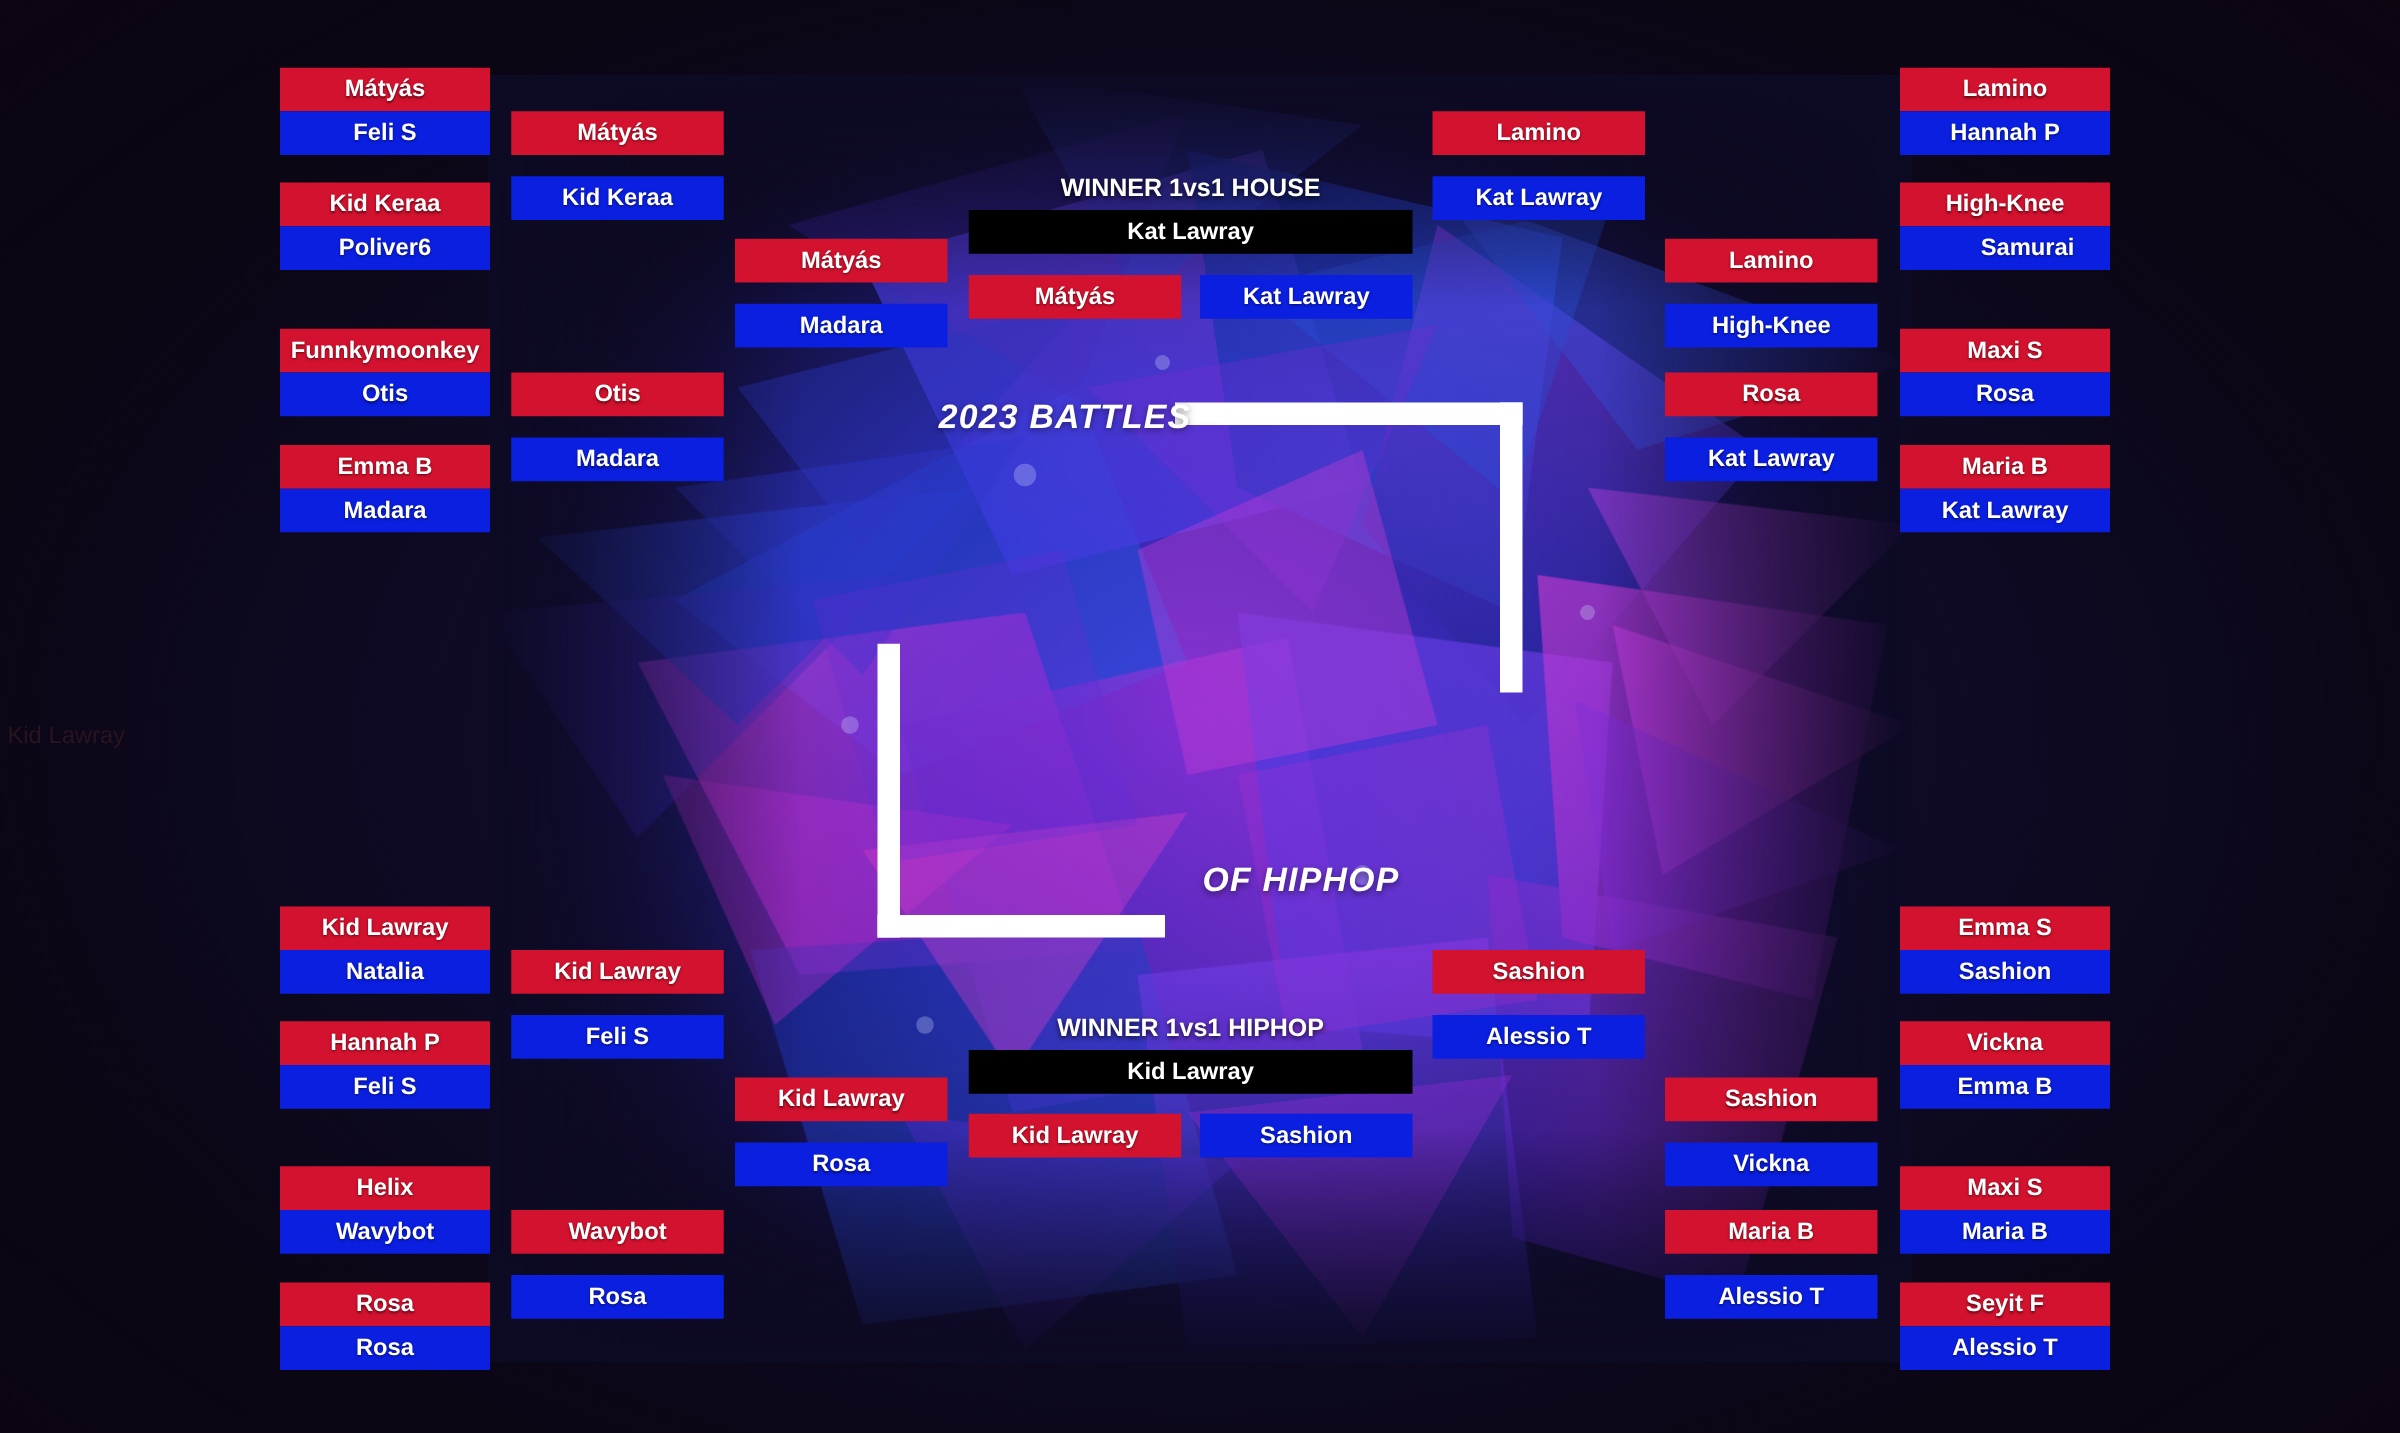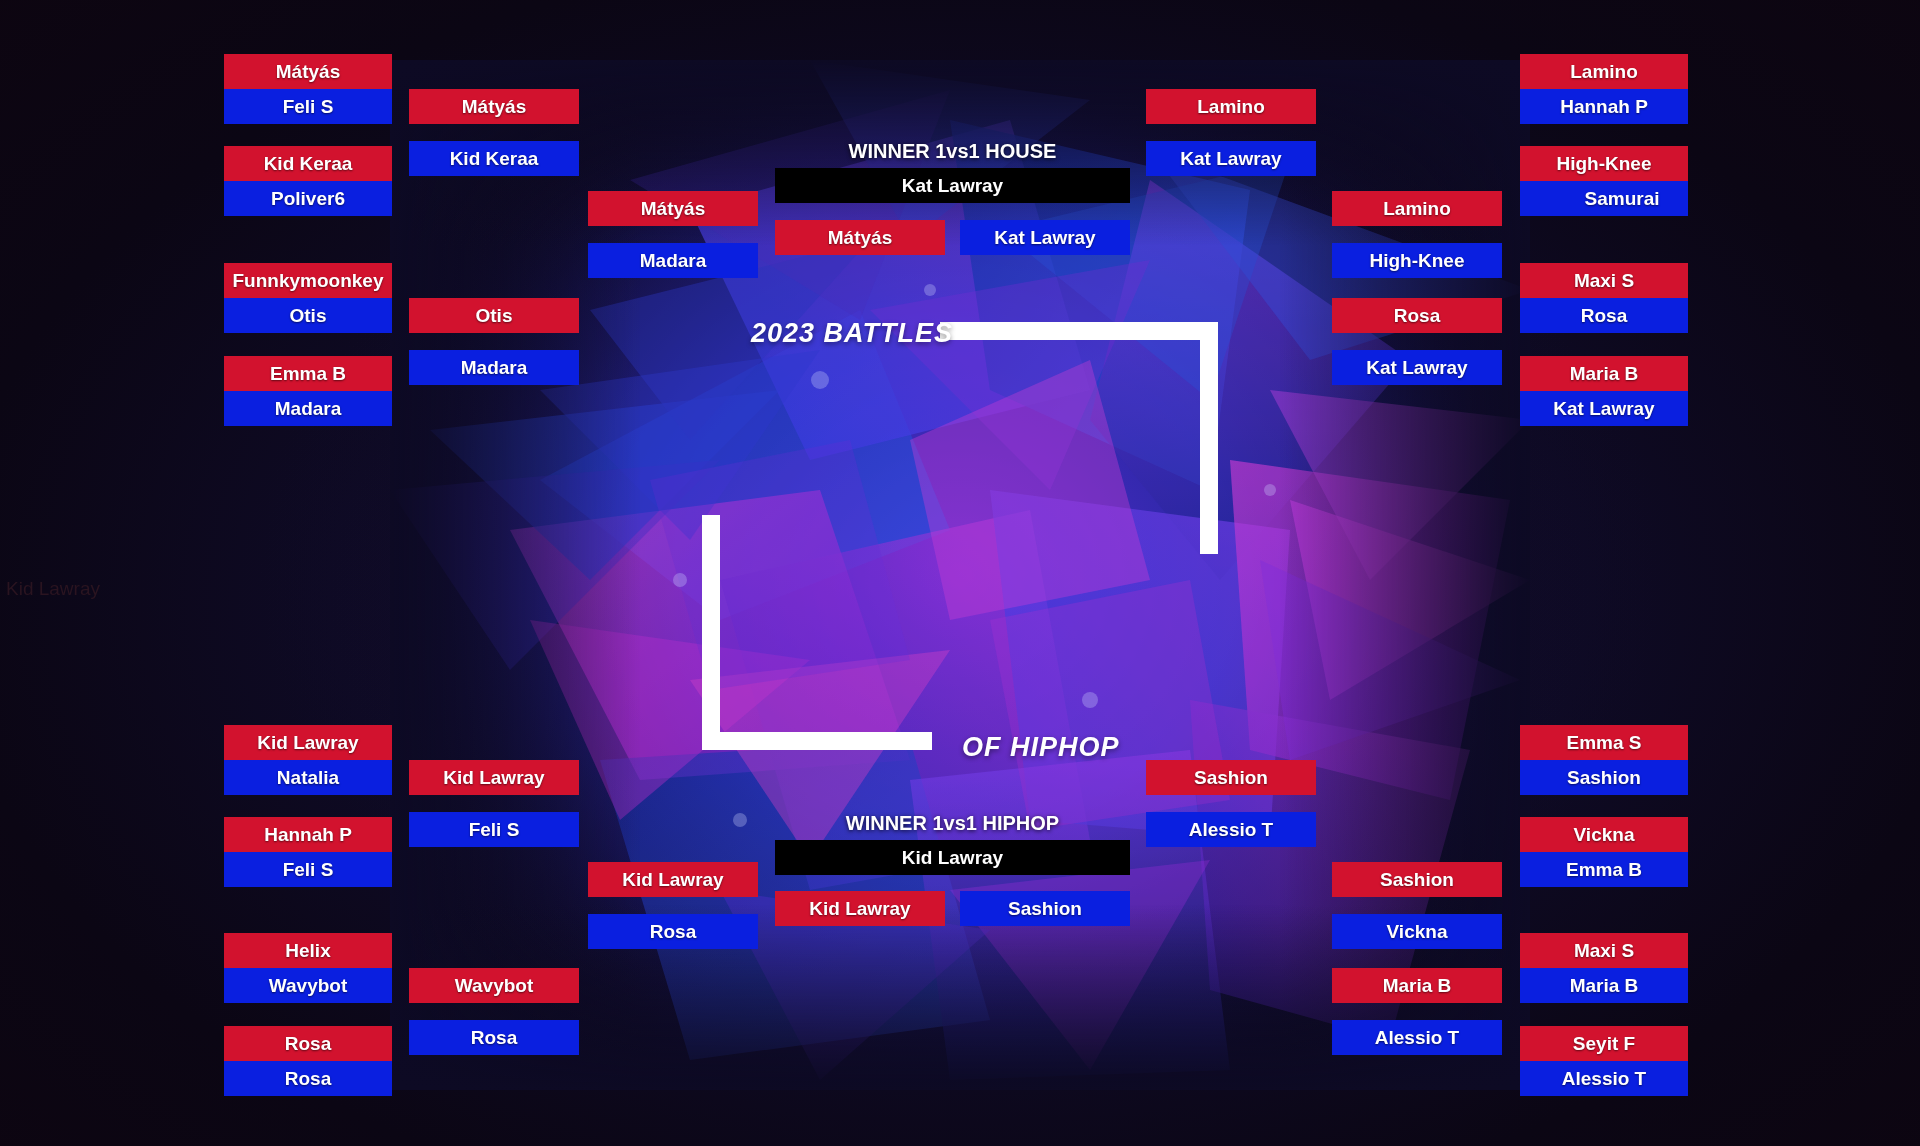--- a/index.html
+++ b/index.html
@@ -38,21 +38,21 @@
   .logo-line{
     position:absolute;
     font-style:italic;
     font-weight:bold;
     color:#ffffff;
     letter-spacing:1px;
     white-space:nowrap;
     text-shadow:0 2px 5px rgba(0,0,0,.45);
   }
   #logo-battles{ left:18px; top:-12px; font-size:27px;margin-left:33px; }
-  #logo-hiphop{ left:262px; top:359px; font-size:27px;margin-top:43px; }
+  #logo-hiphop{ left:262px; top:359px; font-size:27px; }
   .logo-big{
     position:absolute;
     font-weight:bold;
     color:#ffffff;
     font-size:168px;
     line-height:148px;
     letter-spacing:-3px;
     white-space:nowrap;
     text-shadow:0 4px 10px rgba(0,0,0,.40);
   }

